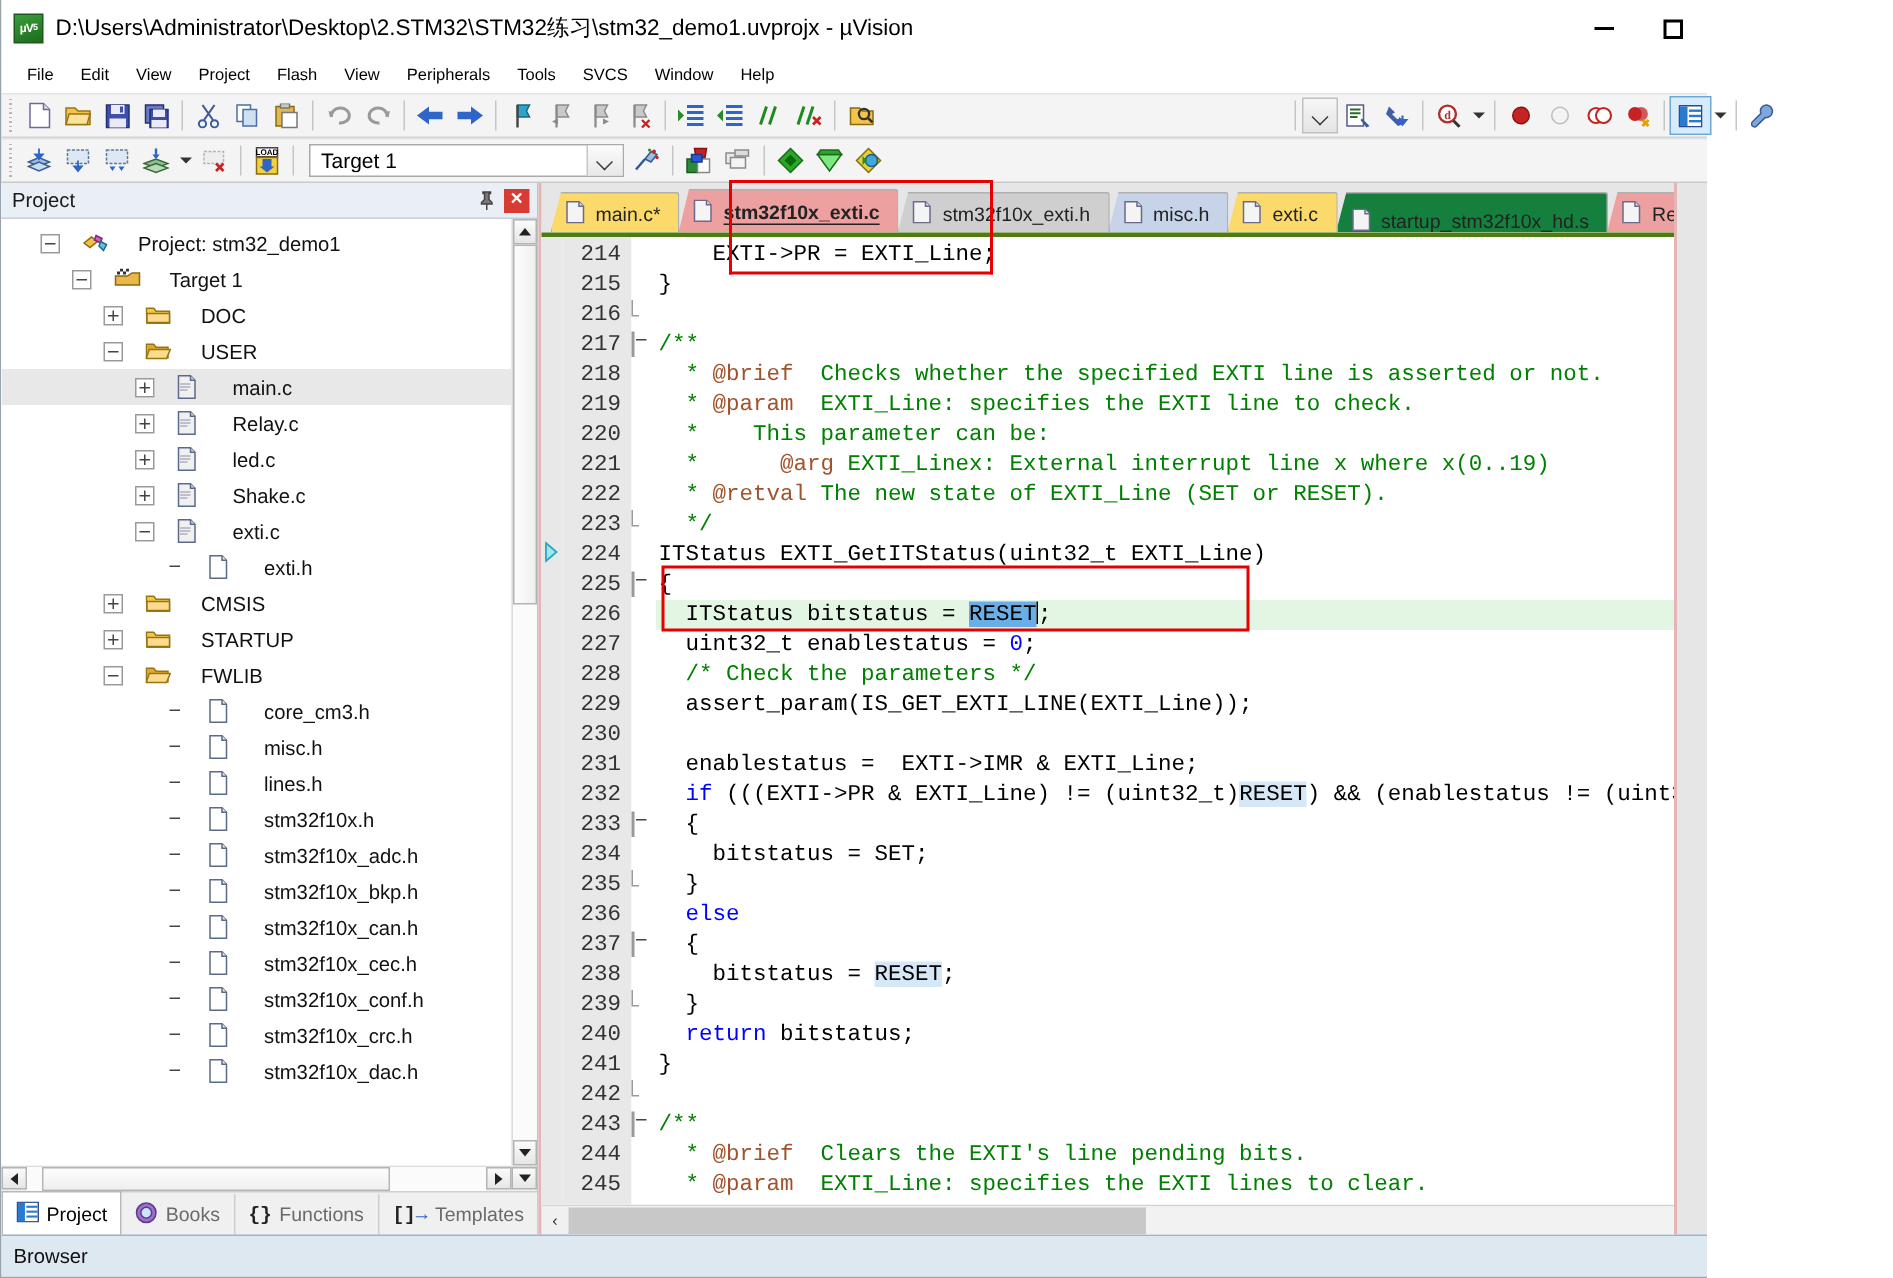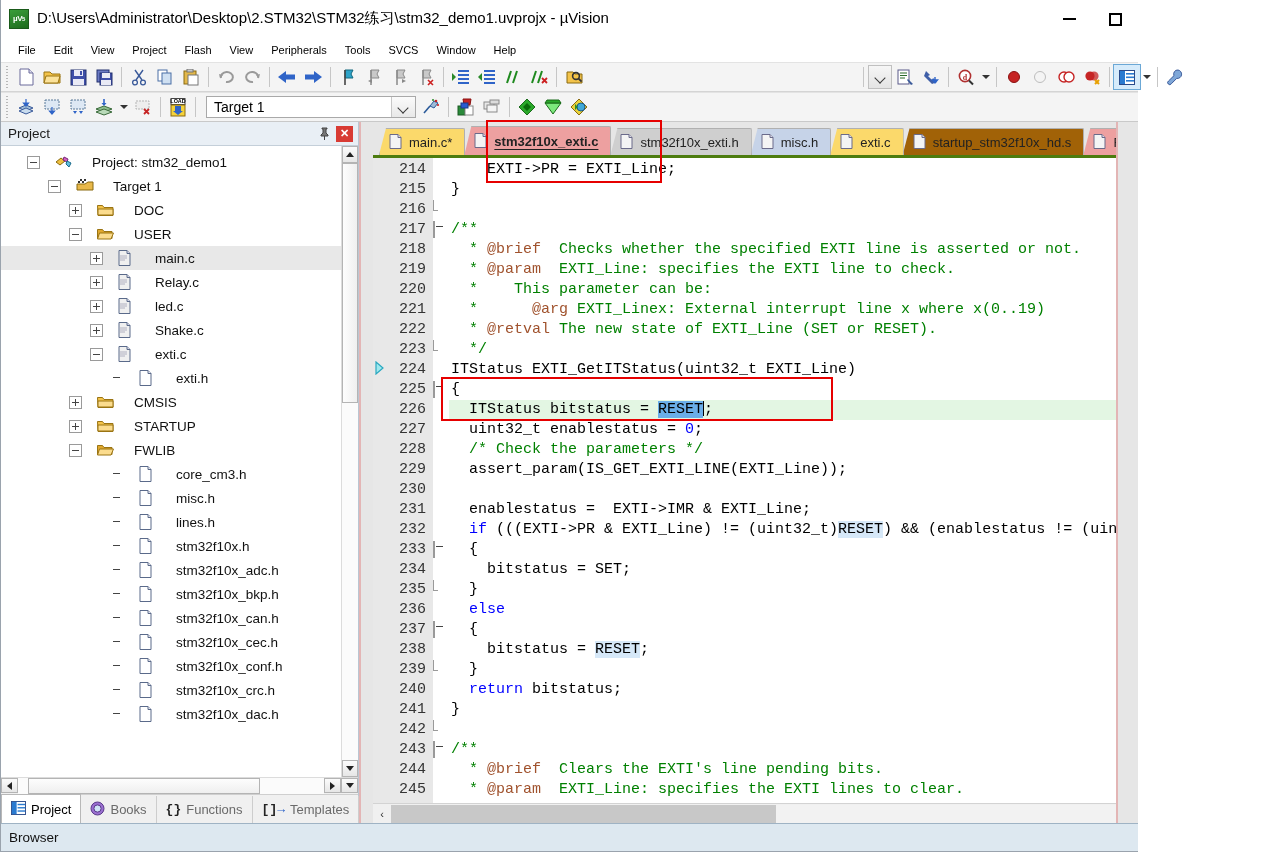--- a/index.html
+++ b/index.html
@@ -258,21 +258,20 @@
     border-top: 1px solid #b8b8b8;
     border-left: 1px solid #b8b8b8;
   }
 
   
   .editor-area {
     flex: 1; display: flex; flex-direction: column; min-width: 0;
     background: #e6e6e6;
     border-left: 2px solid #e3b5b5;
     border-right: 2px solid #e3b5b5;
-    padding-left: 12px;
   }
   .doc-tabs {
     height: 33px; min-height: 33px;
     background: #e6e6e6;
     display: flex; align-items: flex-end;
     padding-left: 6px; overflow: hidden;
     position: relative;
   }
   .dtab {
     height: 27px;
@@ -1191,21 +1190,21 @@
               </svg></span>
             <span class="dtab-label">misc.h</span>
           </div>
           <div class="dtab" style="background: rgb(251, 217, 107);">
             <span class="file-ico"><svg width="13" height="15" viewBox="0 0 13 15">
                 <path d="M1 0.5h8l3 3v11h-11z" fill="#f4f4f4" stroke="#6a6a8a"></path>
                 <path d="M9 0.5v3h3" fill="#dcdce8" stroke="#6a6a8a"></path>
               </svg></span>
             <span class="dtab-label">exti.c</span>
           </div>
-          <div class="dtab" style="background: #a16207;">
+          <div class="dtab" style="background: #15803d; align-items: flex-end;">
             <span class="file-ico"><svg width="13" height="15" viewBox="0 0 13 15">
                 <path d="M1 0.5h8l3 3v11h-11z" fill="#f4f4f4" stroke="#6a6a8a"></path>
                 <path d="M9 0.5v3h3" fill="#dcdce8" stroke="#6a6a8a"></path>
               </svg></span>
             <span class="dtab-label">startup_stm32f10x_hd.s</span>
           </div>
           <div class="dtab" style="background: rgb(237, 160, 160);">
             <span class="file-ico"><svg width="13" height="15" viewBox="0 0 13 15">
                 <path d="M1 0.5h8l3 3v11h-11z" fill="#f4f4f4" stroke="#6a6a8a"></path>
                 <path d="M9 0.5v3h3" fill="#dcdce8" stroke="#6a6a8a"></path>

